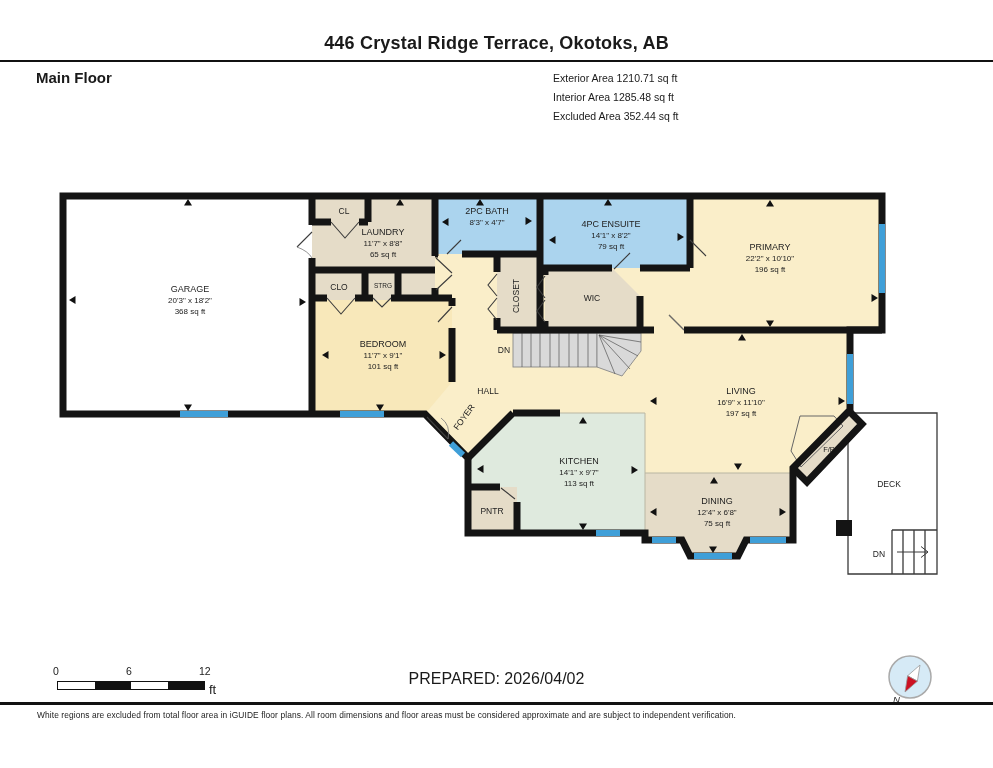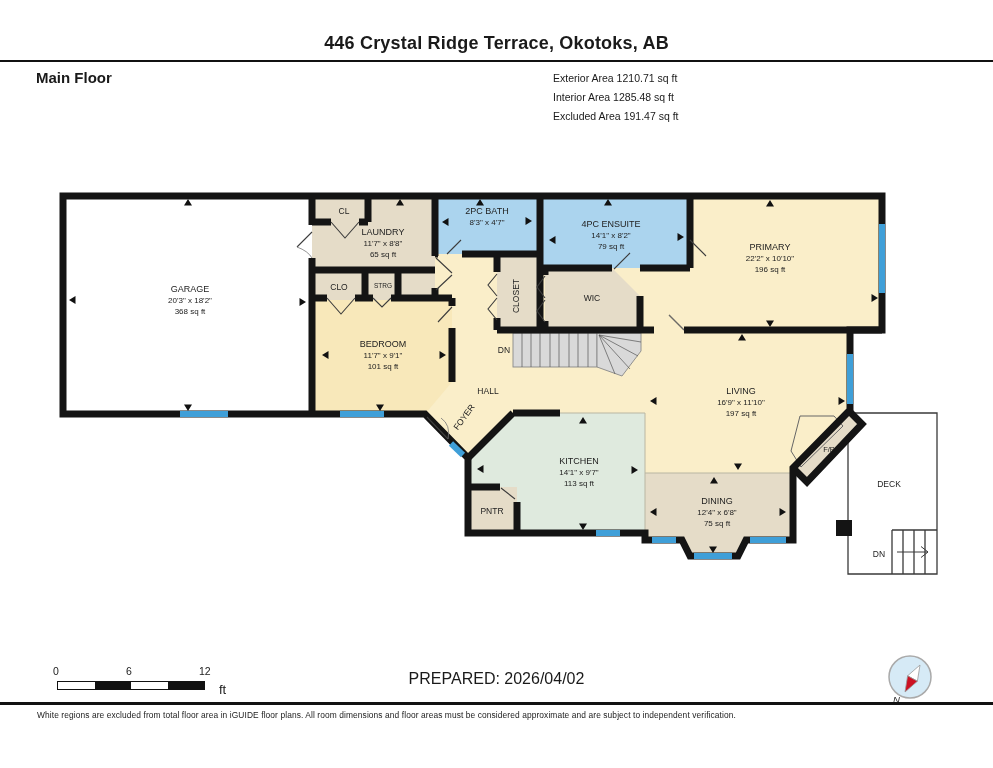--- a/index.html
+++ b/index.html
@@ -9,42 +9,42 @@
         font-size:18px;font-weight:bold;letter-spacing:.2px;}
   .rule-top{position:absolute;top:60px;left:0;width:993px;height:2px;background:#111;}
   .floor-label{position:absolute;top:69px;left:0;width:498px;
         font-size:15px;font-weight:bold;margin-left:36px;}
   .area-lines{position:absolute;top:69px;left:509px;font-size:10.5px;line-height:19px;margin-left:44px;}
   svg#plan{position:absolute;top:0;left:0;}
   .scale-num{position:absolute;top:665px;font-size:10.5px;}
   #scale-bar{position:absolute;top:681px;left:57px;width:146px;height:7px;
         border:1px solid #111;display:flex;}
   #scale-bar div{flex:1;}
-  .scale-ft{position:absolute;top:682px;left:219px;font-size:13px;}
+  .scale-ft{position:absolute;top:682px;left:209px;font-size:13px;}
   #prepared{position:absolute;top:670px;left:0;width:100%;text-align:center;font-size:16px;}
   .rule-bottom{position:absolute;top:702px;left:0;width:993px;height:2.5px;background:#111;}
   #disclaimer{position:absolute;top:710px;left:37px;font-size:8.4px;color:#222;letter-spacing:.1px;text-align:center;}
   text{font-family:"Liberation Sans", sans-serif;fill:#222;}
   .rname{font-size:9px;}
   .rdim{font-size:8px;}
   .rsmall{font-size:8.5px;}
   .rtiny{font-size:6.5px;}
 </style>
 </head>
 <body>
 
 <div id="page">
 
   <div id="page-title">446 Crystal Ridge Terrace, Okotoks, AB</div>
   <div class="rule-top"></div>
   <div class="floor-label">Main Floor</div>
   <div class="area-lines">
     <div>Exterior Area 1210.71 sq ft</div>
     <div>Interior Area 1285.48 sq ft</div>
-    <div>Excluded Area 191.47 sq ft</div>
+    <div>Excluded Area 352.44 sq ft</div>
   </div>
 
   <svg id="plan" width="993" height="768" viewBox="0 0 993 768">
 
     <g>
       <path d="M63,196 H882 V330 H850 V410 L793,468 V540 H746 L738,556 H690 L682,540 H645 V533 H468 V458 L425,414 H63 Z" fill="#faeec9"></path>
       <polygon points="312,300 452,300 452,382 425,414 312,414" fill="#f8e8ba"></polygon>
       <rect x="63" y="196" width="249" height="218" fill="#ffffff"></rect>
       <rect x="312" y="196" width="123" height="104" fill="#e5dcc8"></rect>
       <rect x="435" y="196" width="105" height="58" fill="#abd4ee"></rect>

